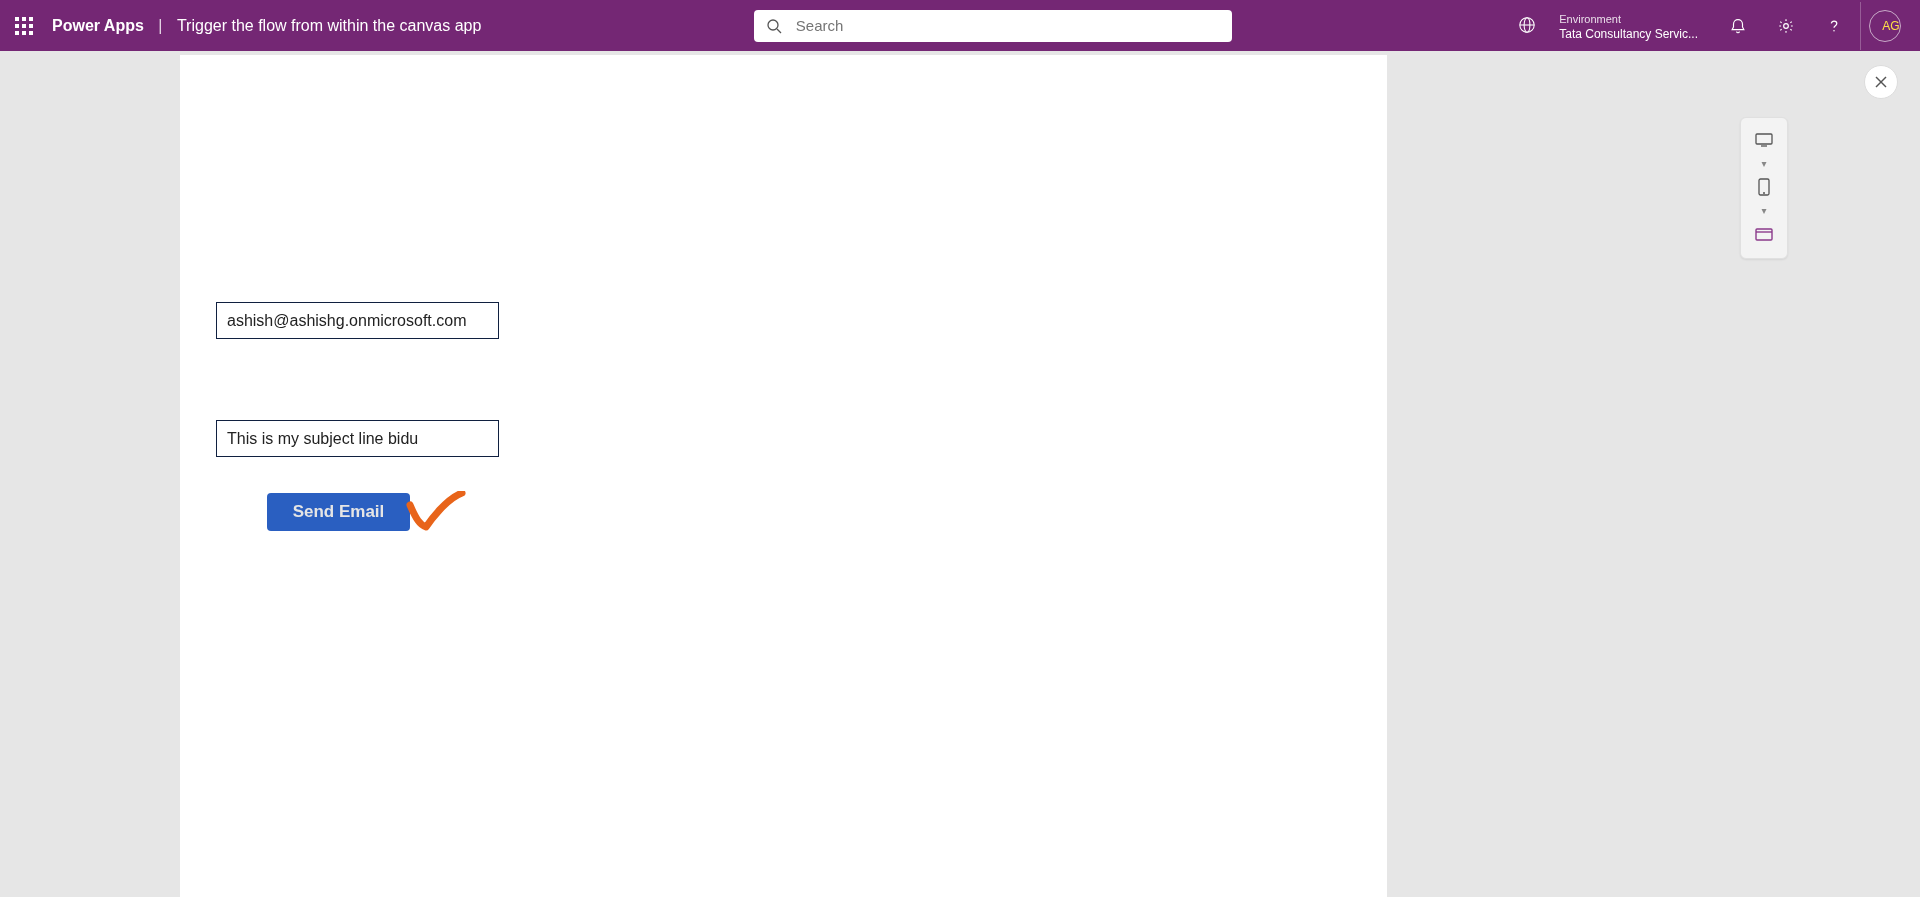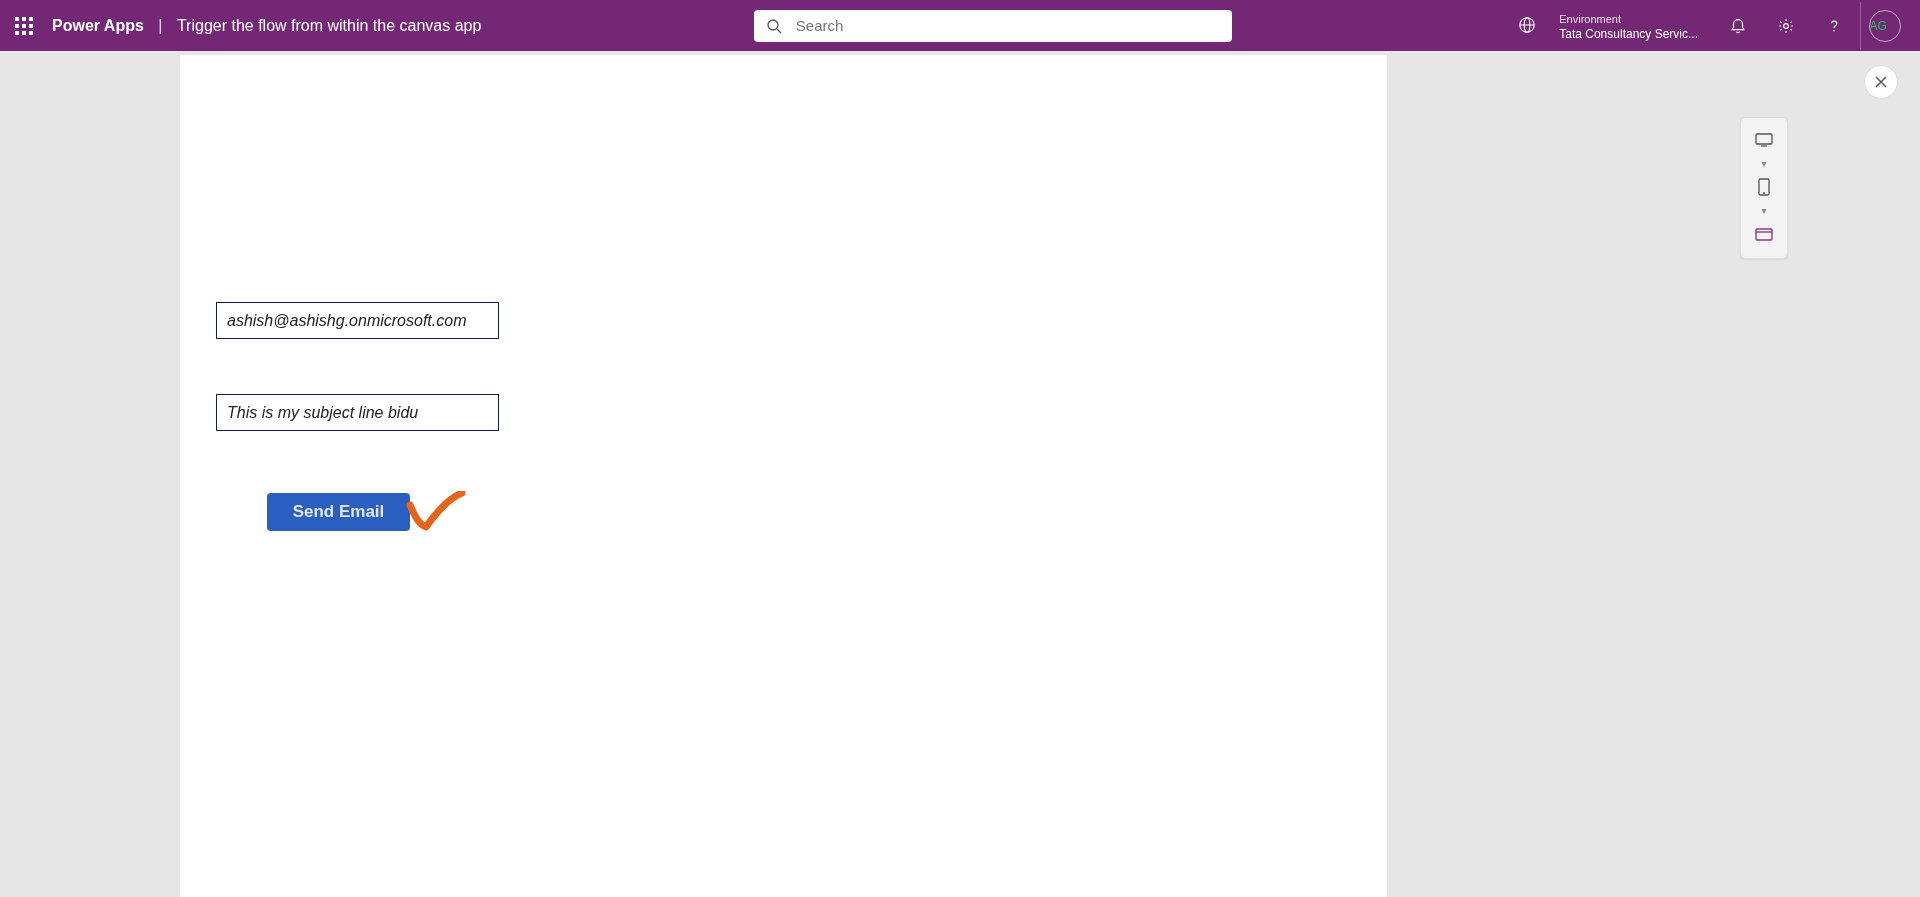--- a/index.html
+++ b/index.html
@@ -16,29 +16,29 @@
     .search-wrap { flex: 1; display:flex; justify-content:center; }
     .search { width: 478px; height: 32px; background:#fff; border-radius:4px; display:flex; align-items:center; padding:0 12px; }
     .search svg { color:#555; }
     .search input { border:none; outline:none; font-size:15px; margin-left:14px; flex:1; background:transparent; color:#333; }
     .header-right { display:flex; align-items:center; gap:4px; margin-left:auto; }
     .env { display:flex; align-items:center; gap:23px; padding:0 14px; cursor:pointer; }
     .env-txt small { font-size:11px; opacity:.85; line-height:1; }
     .env-txt div { font-size:12px; line-height:1.2; max-width:165px; overflow:hidden; text-overflow:ellipsis; white-space:nowrap; }
     .hicon { width:44px; height:48px; display:flex; align-items:center; justify-content:center; cursor:pointer; }
     .avatar-wrap { width:48px; height:48px; display:flex; align-items:center; justify-content:center; border-left:1px solid rgba(255,255,255,.25); cursor:pointer; }
-    .avatar { width:32px; height:32px; border-radius:50%; border:1px solid rgba(255,255,255,.6); display:flex; align-items:center; justify-content:flex-start; font-size:12px; font-weight:500; color:#22c55e; }
+    .avatar { width:32px; height:32px; border-radius:50%; border:1px solid rgba(255,255,255,.6); display:flex; align-items:center; justify-content:flex-end; font-size:12px; font-weight:500; color:#fde047; }
 
     
     .stage { position:absolute; top:55px; bottom:0; left:0; right:0; }
     .canvas { position:absolute; top:0; left:180px; width:1207px; bottom:0; background:#fff; }
     .text-input { position:absolute; width:283px; height:37px; border:1px solid #102040; background:#fff; padding:0 10px; font-size:16px; color:#222; display:flex; align-items:center; }
-    .text-input input { border:none; outline:none; width:100%; font-size:16px; color:#222; background:transparent;font-style:italic; }
+    .text-input input { border:none; outline:none; width:100%; font-size:16px; color:#222; background:transparent; }
     #ti1 { top:247px; left:36px; }
-    #ti2 { top:339px; left:36px; }
+    #ti2 { top:365px; left:36px; }
     .send-btn { position:absolute; top:438px; left:87px; width:143px; height:38px; background:#2a5fc1; color:#e5e5e5; border:none; border-radius:4px; font-size:17px; font-weight:600; cursor:pointer; }
     .check { position:absolute; top:436px; left:226px; pointer-events:none; }
 
     
     .close-btn { position:absolute; top:10px; right:22px; width:34px; height:34px; border-radius:50%; background:#fff; border:1px solid #ddd; display:flex; align-items:center; justify-content:center; cursor:pointer; color:#555; }
     .device-panel { position:absolute; top:62px; right:132px; width:48px; background:#f3f3f3; border:1px solid #e0e0e0; border-radius:6px; padding:10px 0 12px; display:flex; flex-direction:column; align-items:center; gap:6px; box-shadow:0 1px 2px rgba(0,0,0,.08); }
     .dp-item { width:32px; height:24px; display:flex; align-items:center; justify-content:center; color:#555; cursor:pointer; }
     .dp-item.accent { color:#8b3a8b; }
     .dp-chev { color:#888; font-size:10px; }
   </style>

